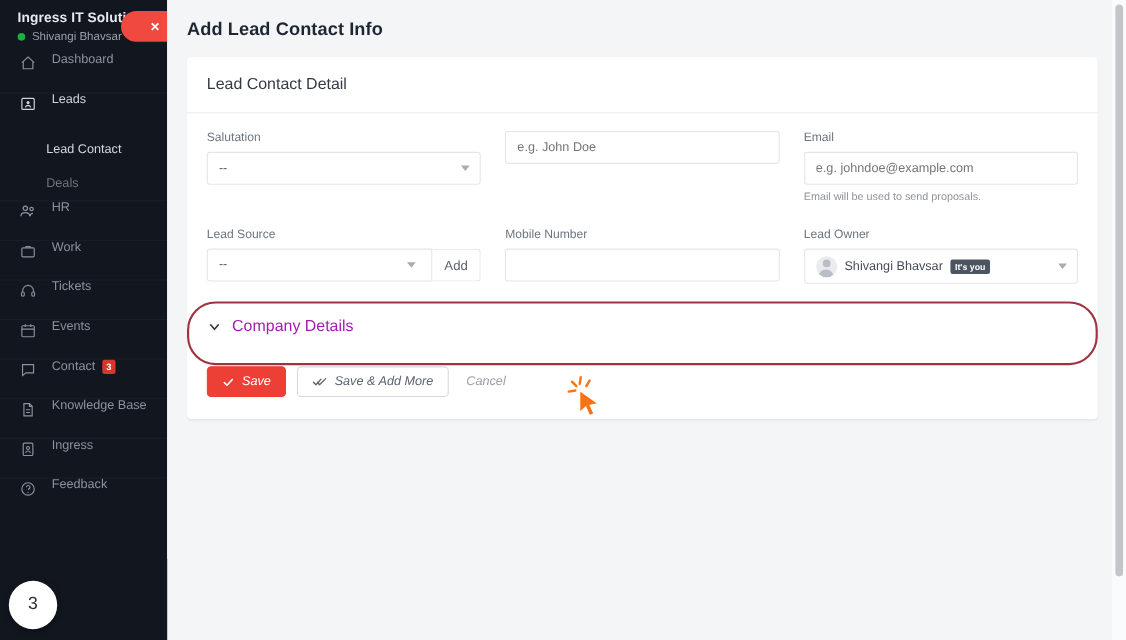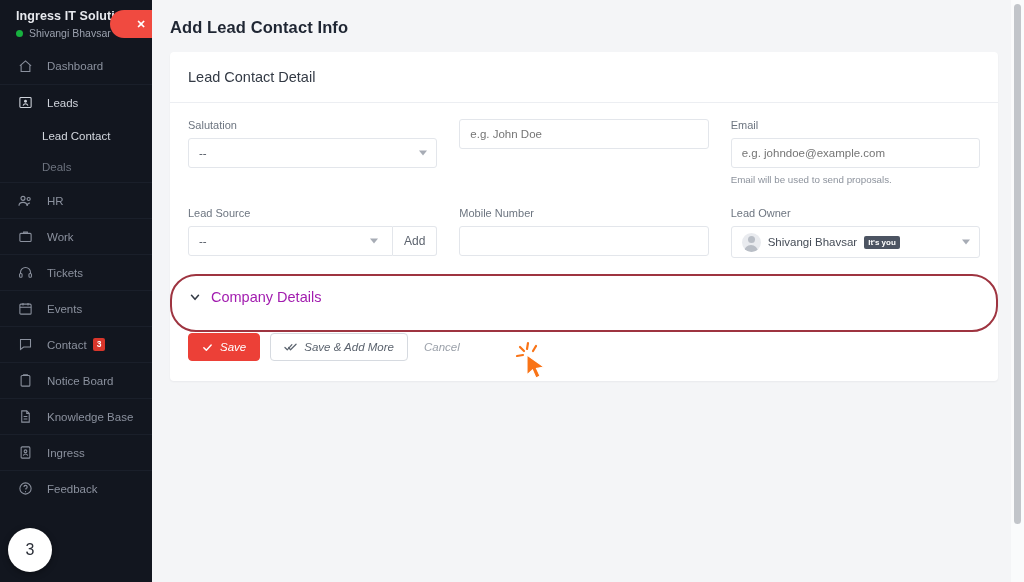--- a/index.html
+++ b/index.html
@@ -51,21 +51,21 @@
     width: 62px; height: 28px;
     background: #f04a40;
     border-radius: 14px;
     display: flex; align-items: center; justify-content: center;
     color: #fff; font-size: 11px; font-weight: bold;
     cursor: pointer;
   }
 
   .nav { margin-top: 0; }
   .nav-item {
-    display: flex; align-items: center;
+    display: flex; align-items: flex-start;
     height: 36px;
     padding-left: 16px;
     color: #8b919e;
     font-size: 11.5px;
     cursor: pointer;
     border-top: 1px solid #1a1f2a;
     position: relative;
   }
   .nav-item:first-child { border-top: none; }
   .nav-item .ico {
@@ -394,29 +394,20 @@
       <div class="nav-item">
         <span class="ico">
           <svg width="15" height="15" viewBox="0 0 24 24" fill="none" stroke="currentColor" stroke-width="1.7">
               <path d="M4 4h16v12H9l-5 4z"></path>
             </svg>
         </span>
         <span>Contact</span>
         <span class="badge-count">3</span>
       </div>
 
-      <div class="nav-item">
-        <span class="ico">
-          <svg width="15" height="15" viewBox="0 0 24 24" fill="none" stroke="currentColor" stroke-width="1.7">
-              <rect x="5" y="4" width="14" height="17" rx="1.6"></rect>
-              <path d="M9 4V2.8h6V4"></path>
-            </svg>
-        </span>
-        <span>Notice Board</span>
-      </div>
 
       <div class="nav-item">
         <span class="ico">
           <svg width="15" height="15" viewBox="0 0 24 24" fill="none" stroke="currentColor" stroke-width="1.7">
               <path d="M6 3h8l4 4v14H6z"></path>
               <path d="M14 3v4h4"></path>
               <path d="M9 12h6M9 16h6"></path>
             </svg>
         </span>
         <span>Knowledge Base</span>

